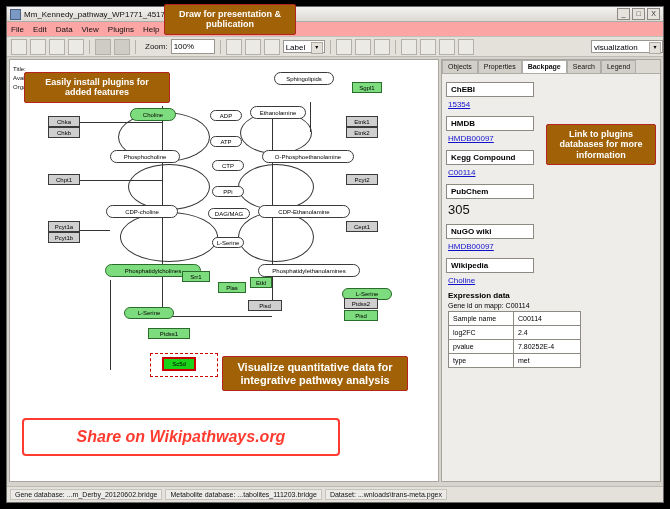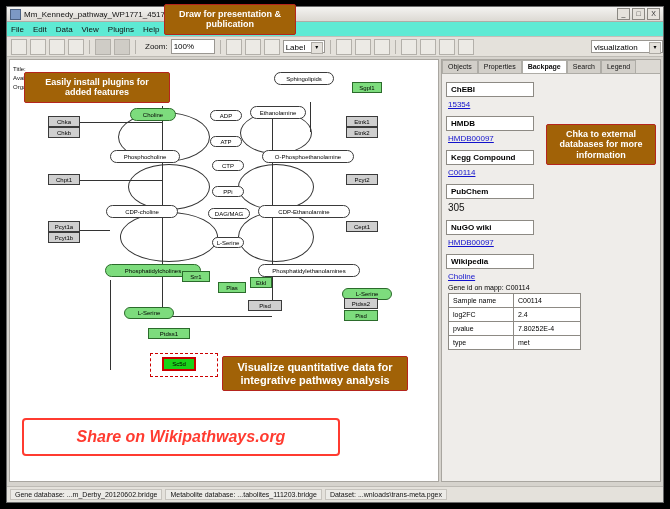--- a/index.html
+++ b/index.html
@@ -7,21 +7,21 @@
   .app{position:absolute;left:6px;top:6px;width:658px;height:497px;background:#d6d3cd;border:1px solid #6b6b6b;box-sizing:border-box;}
 
   
   .titlebar{height:15px;background:linear-gradient(#f4f3f1,#dcd9d3);border-bottom:1px solid #aeaca6;display:flex;align-items:center;padding:0 3px;box-sizing:border-box;}
   .titlebar .tb-icon{width:9px;height:9px;background:#7c98c4;border:1px solid #4a5f80;margin-right:3px;}
   .titlebar .tb-text{font-size:8px;color:#111;white-space:nowrap;overflow:hidden;flex:1;}
   .tb-btns{display:flex;gap:2px;}
   .tb-btn{width:11px;height:10px;background:#e6e3dd;border:1px solid #8a8882;font-size:7px;line-height:9px;text-align:center;color:#333;}
 
   
-  .menubar{height:14px;background:#5eead4;border-bottom:1px solid #c2bfb9;display:flex;align-items:center;padding-left:4px;gap:9px;}
+  .menubar{height:14px;background:#fca5a5;border-bottom:1px solid #c2bfb9;display:flex;align-items:center;padding-left:4px;gap:9px;}
   .menubar span{font-size:8px;color:#111;}
 
   
   .toolbar{height:20px;background:#e4e1db;border-bottom:1px solid #bdbab4;display:flex;align-items:center;padding:0 4px;gap:3px;box-sizing:border-box;}
   .tbtn{width:14px;height:14px;background:#eceae5;border:1px solid #b3b0aa;display:inline-block;position:relative;}
   .tbtn.gray{background:#cfccc6;}
   .sep{width:1px;height:14px;background:#b5b2ac;margin:0 2px;}
   .zoomlbl{font-size:8px;color:#111;margin-left:4px;}
   .zoombox{width:44px;height:15px;background:#fff;border:1px solid #9a9792;font-size:8px;display:flex;align-items:center;padding-left:2px;box-sizing:border-box;}
   .combo{height:13px;background:#fff;border:1px solid #9a9792;font-size:8px;display:flex;align-items:flex-end;padding-left:2px;box-sizing:border-box;position:relative;}
@@ -46,21 +46,21 @@
   .edge{position:absolute;background:#333;}
   .ell{position:absolute;border:1px solid #333;border-radius:50%;}
 
   
   .tabs{display:flex;height:13px;background:#dcd9d3;border-bottom:1px solid #aeaca6;}
   .tab{font-size:7px;padding:2px 5px;border:1px solid #aeaca6;border-bottom:none;background:#d2cfc9;color:#111;}
   .tab.active{background:#fff;font-weight:bold;}
   .side-body{flex:1;background:#efedea;padding:4px;overflow:hidden;font-size:8px;}
   .sec-head{background:#fff;border:1px solid #8d8a84;font-weight:bold;font-size:8px;padding:2px 4px;margin:4px 0 2px 0;display:inline-block;min-width:78px;}
   .link{color:#1111cc;text-decoration:underline;font-size:8px;display:block;margin:1px 0 3px 2px;}
-  .plain{font-size:10px;color:#111;margin:1px 0 3px 2px;}
+  .plain{font-size:13px;color:#111;margin:1px 0 3px 2px;}
   .exp-title{font-weight:bold;font-size:8px;margin:6px 0 2px 2px;}
   .gid{font-size:7px;margin:2px 0 2px 2px;}
   table.dt{border-collapse:collapse;margin-left:2px;}
   table.dt td{border:1px solid #8d8a84;background:#fff;font-size:7px;padding:1px 4px;height:11px;}
 
   
   .statusbar{position:absolute;left:0;right:0;bottom:0;height:16px;background:#e4e1db;border-top:1px solid #bdbab4;display:flex;align-items:center;box-sizing:border-box;padding:0 3px;}
   .stat{font-size:7px;color:#111;border:1px solid #c6c3bd;background:#ecebe7;padding:1px 4px;margin-right:3px;white-space:nowrap;}
 
   
@@ -213,20 +213,21 @@
 
         <div class="sec-head">PubChem</div>
         <div class="plain">305</div>
 
         <div class="sec-head">NuGO wiki</div>
         <a class="link" href="#">HMDB00097</a>
 
         <div class="sec-head">Wikipedia</div>
         <a class="link" href="#">Choline</a>
 
+        <div class="exp-title">Expression data</div>
         <div class="gid">Gene id on mapp: C00114</div>
 
         <table class="dt">
           <tbody>
               <tr>
             <td style="width:56px;">Sample name</td>
             <td style="width:58px;">C00114</td>
           </tr>
           <tr>
             <td>log2FC</td>
@@ -250,18 +251,18 @@
     <span class="stat">Gene database: ...m_Derby_20120602.bridge</span>
     <span class="stat">Metabolite database: ...tabolites_111203.bridge</span>
     <span class="stat">Dataset: ...wnloads\trans-meta.pgex</span>
   </div>
 </div>
 
 <div class="callout" style="left:164px;top:4px;width:132px;font-size:9px;">Draw for presentation
 &amp; publication</div>
 <div class="callout" style="left:24px;top:72px;width:146px;font-size:9px;">Easily install plugins for
 added features</div>
-<div class="callout" style="left:546px;top:124px;width:110px;font-size:9px;">Chka  to external
+<div class="callout" style="left:546px;top:124px;width:110px;font-size:9px;">Link  to plugins
 databases  for
 more information</div>
 <div class="callout" style="left:222px;top:356px;width:186px;font-size:11px;">Visualize quantitative data  for
 integrative pathway analysis</div>
 <div class="callout white" style="left:22px;top:418px;width:318px;font-size:16px;font-style:italic;padding:8px 6px;">Share on Wikipathways.org</div>
 
 </body></html>

